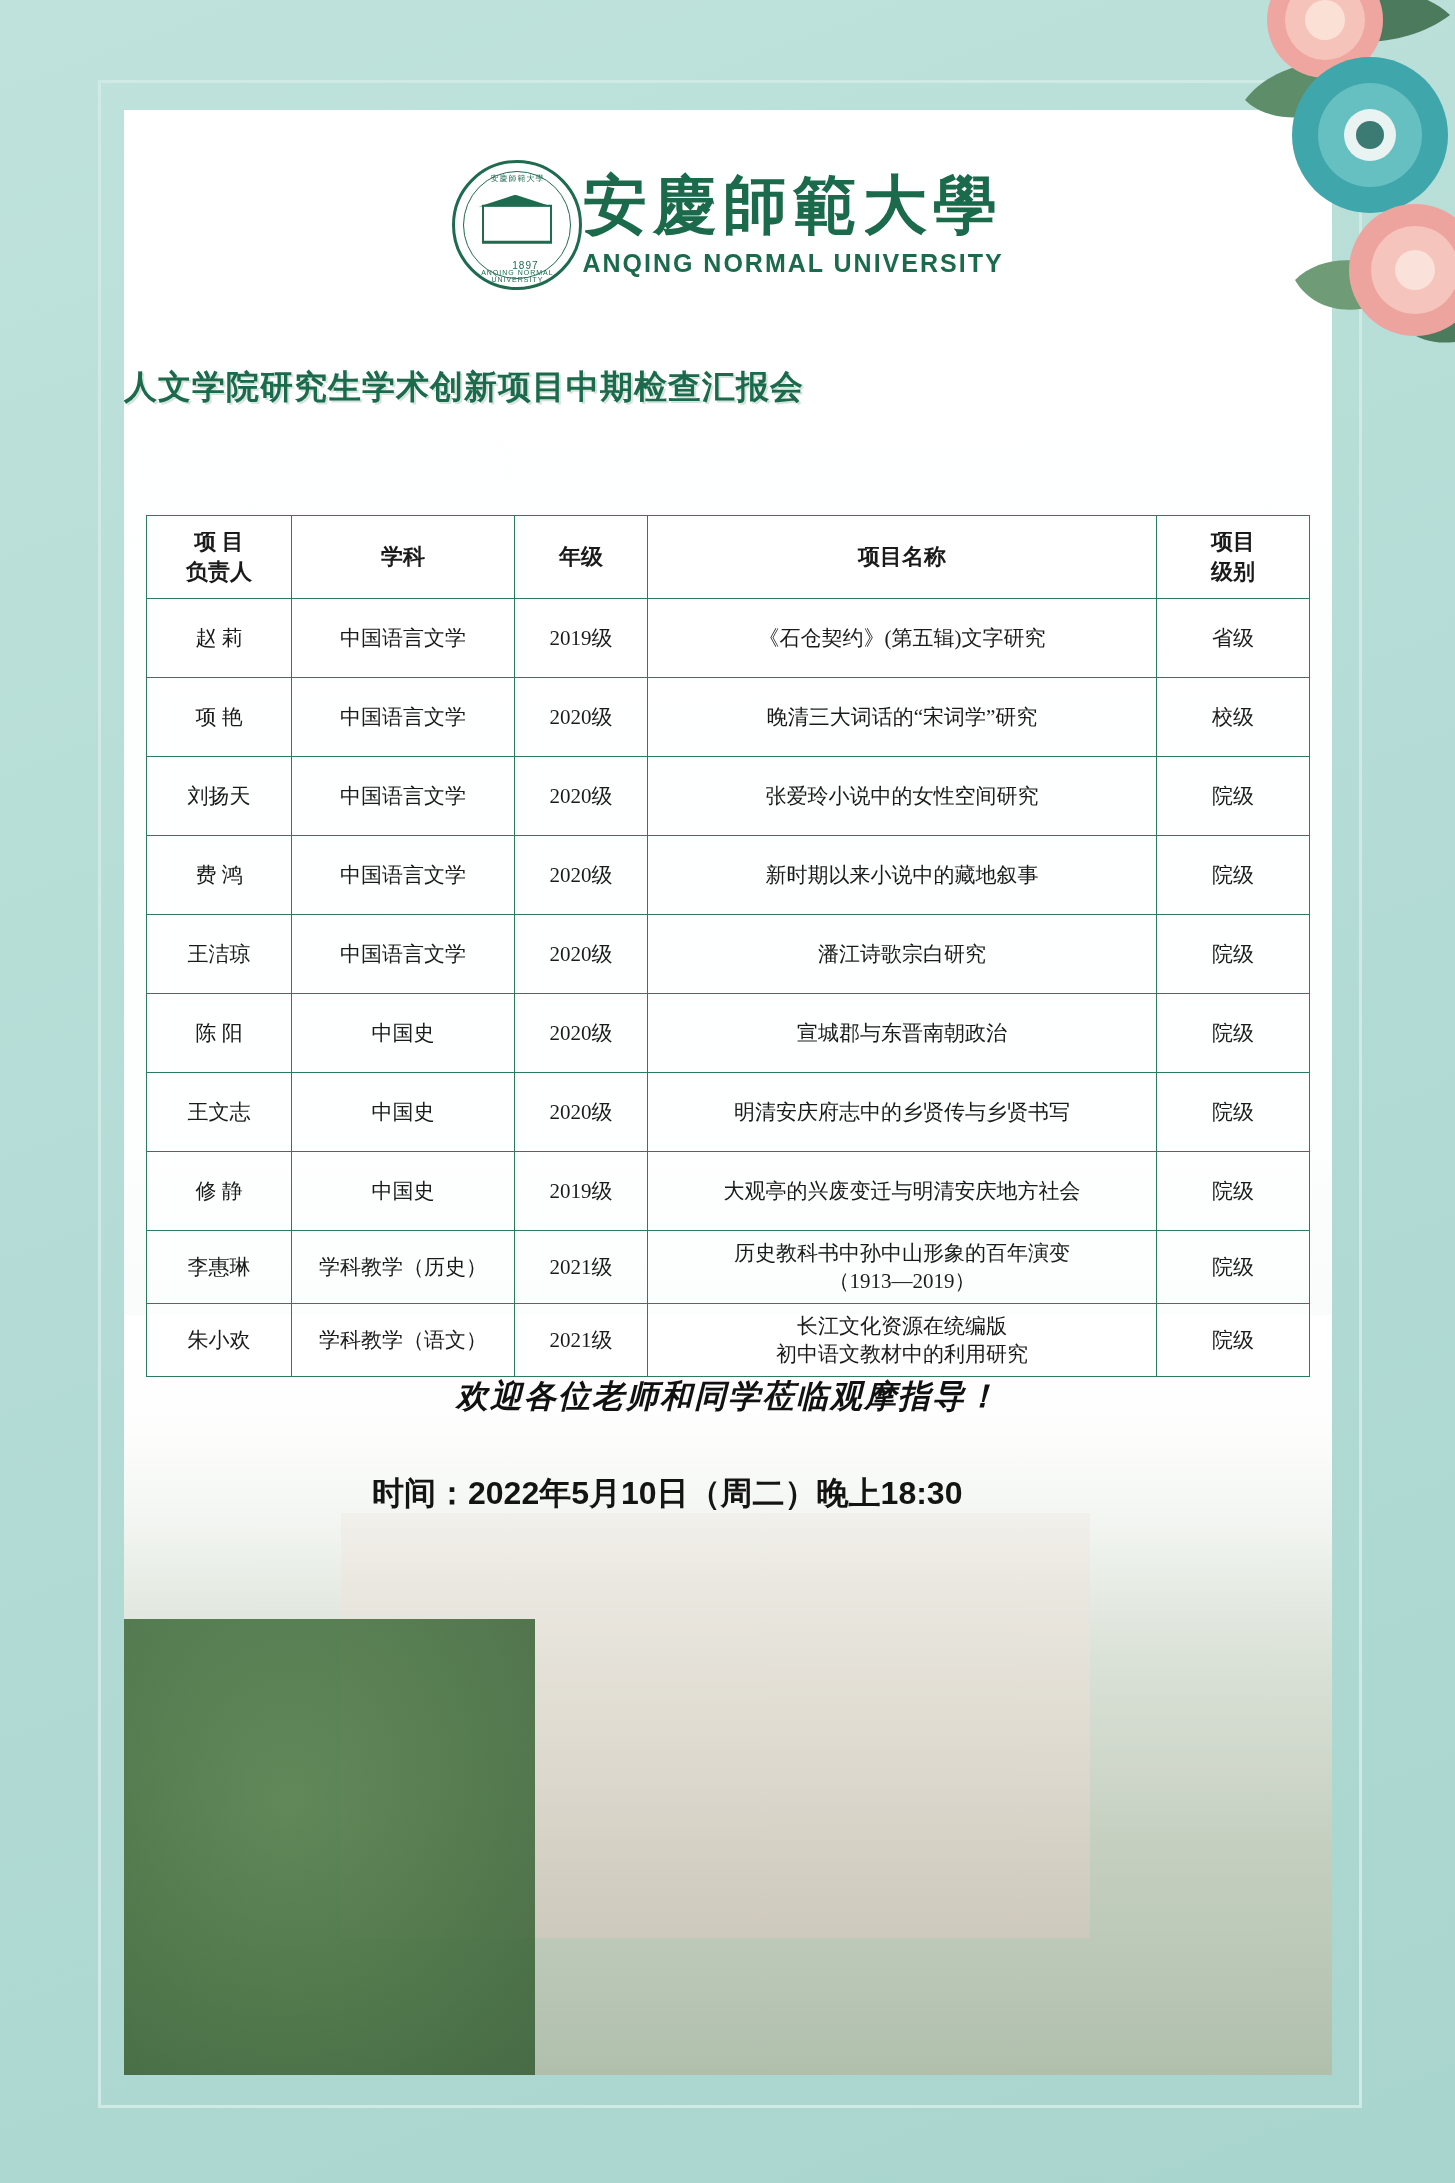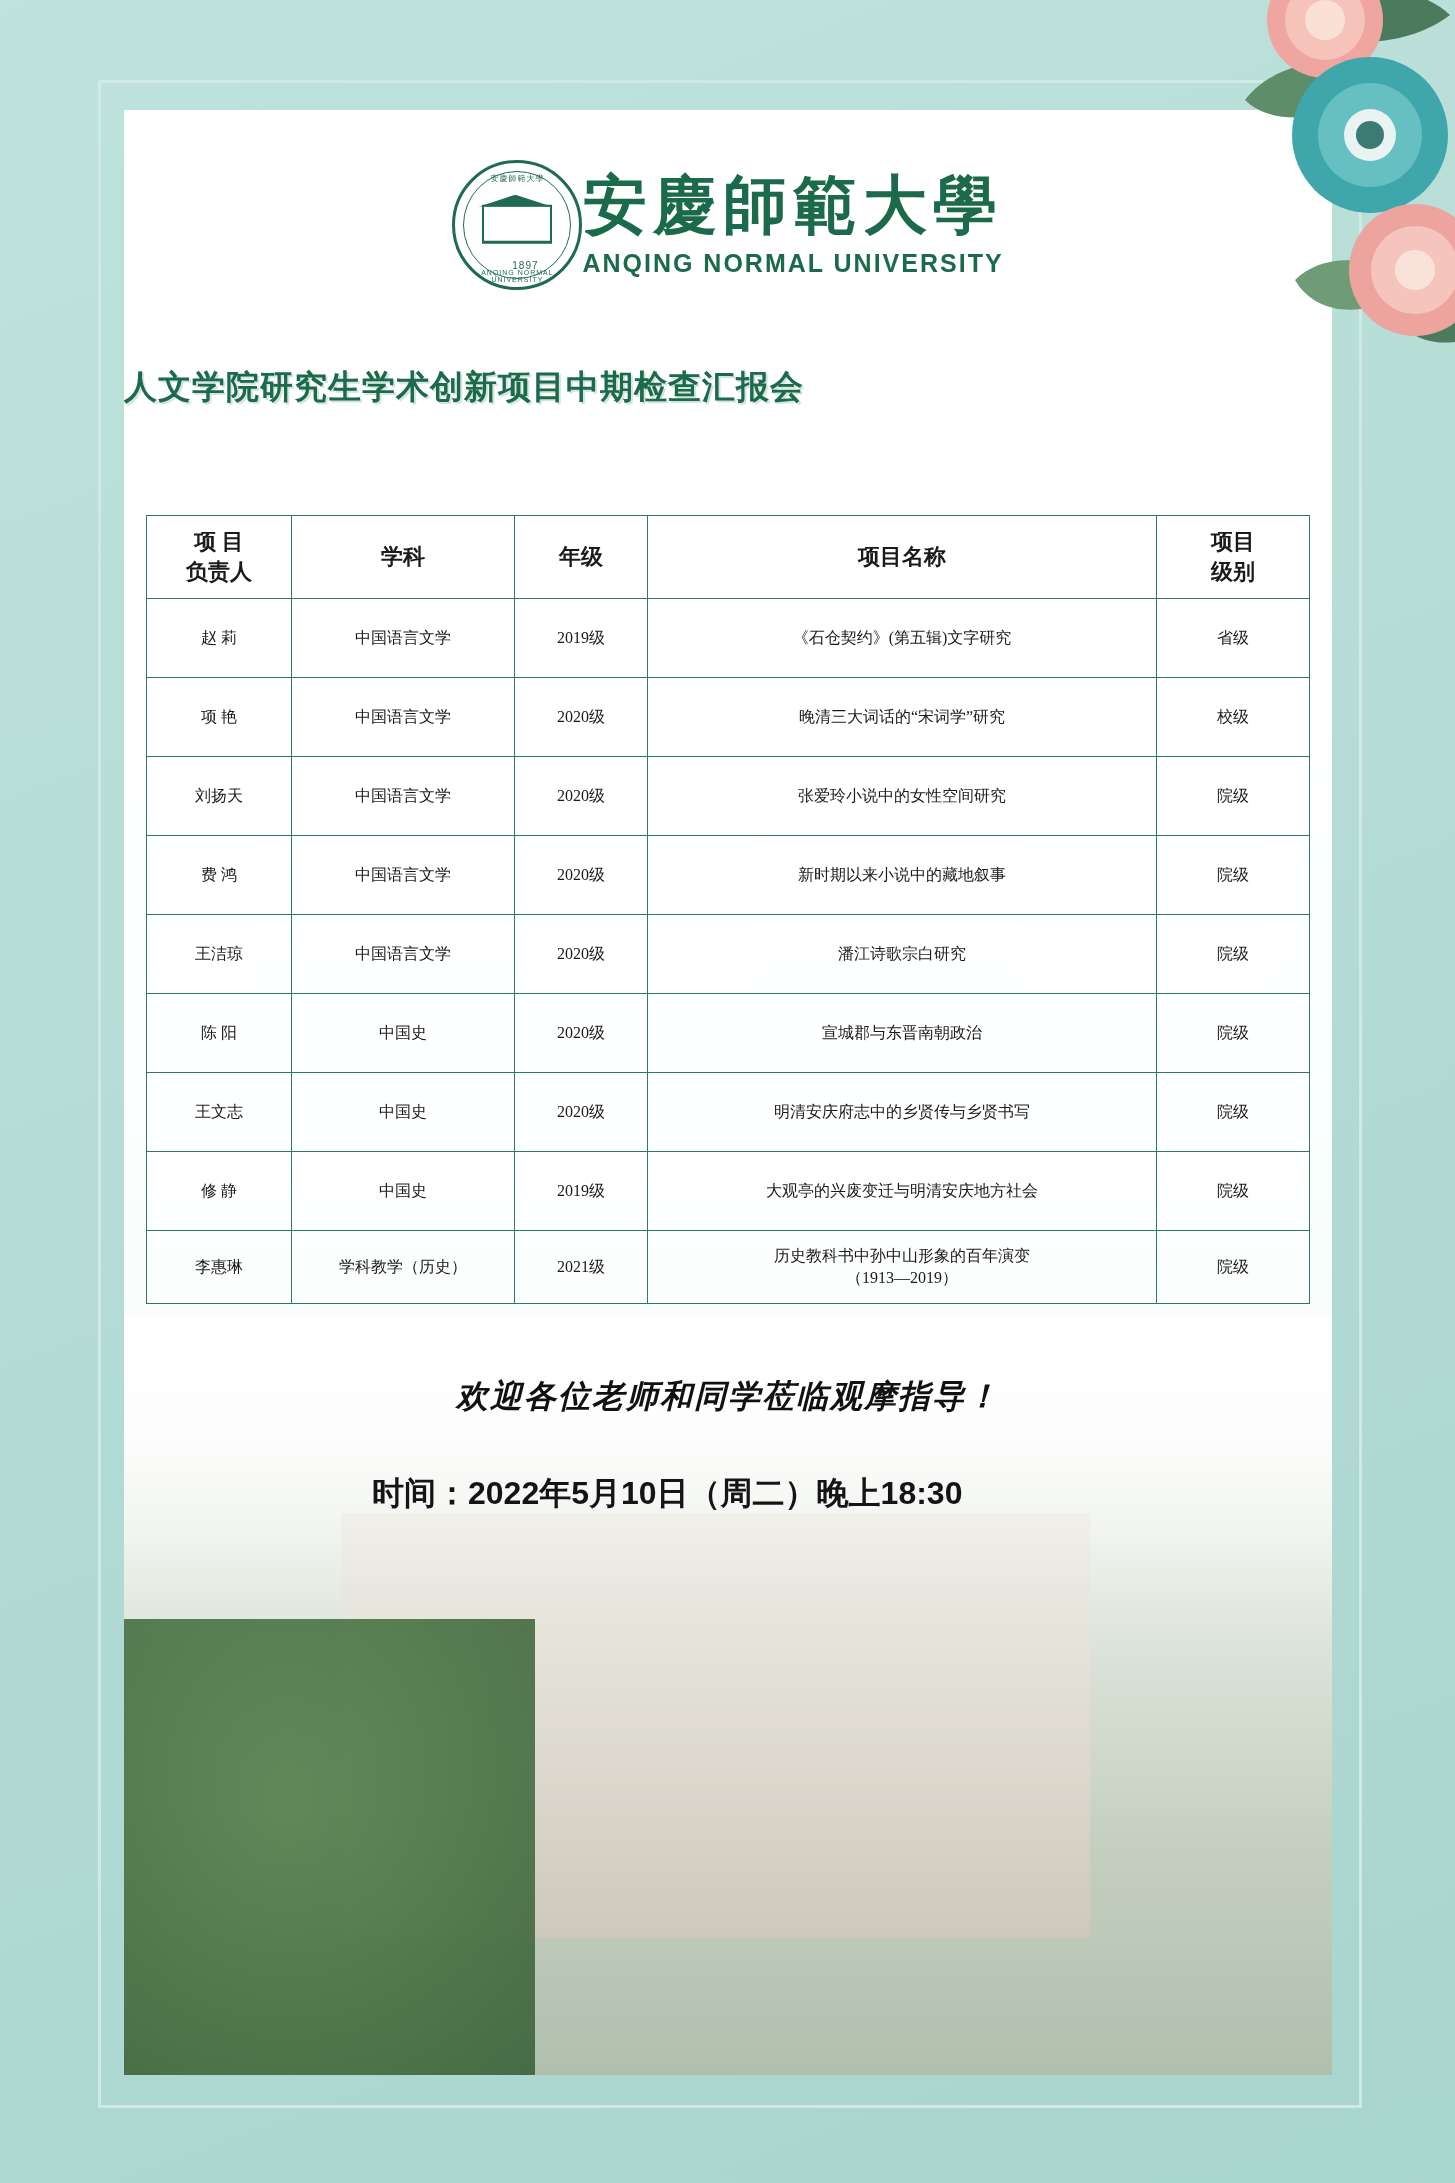--- a/index.html
+++ b/index.html
@@ -161,21 +161,21 @@
     left: 22px; top: 405px;
     width: 1164px;
     border-collapse: collapse;
     font-family: "Liberation Serif", serif;
     background: rgba(255,255,255,0.55);
   }
   table.data th, table.data td {
     border: 1.5px solid #2d7a5c;
     text-align: center;
     color: #1a1a1a;
-    font-size: 16px;
+    font-size: 21px;
     padding: 0 6px;
     line-height: 1.35;
   }
   table.data th {
     height: 82px;
     font-weight: bold;
     font-size: 22px;
   }
   table.data td { height: 78px; }
   table.data tr.two-line td { height: 72px; }
@@ -323,20 +323,30 @@
         <tr class="two-line">
           <td>李惠琳</td>
           <td>学科教学（历史）</td>
           <td>2021级</td>
           <td>
             <span class="cell-sub">历史教科书中孙中山形象的百年演变</span>
             <span class="cell-sub">（1913—2019）</span>
           </td>
           <td>院级</td>
         </tr>
+        <tr class="two-line">
+          <td>朱小欢</td>
+          <td>学科教学（语文）</td>
+          <td>2021级</td>
+          <td>
+            <span class="cell-sub">长江文化资源在统编版</span>
+            <span class="cell-sub">初中语文教材中的利用研究</span>
+          </td>
+          <td>院级</td>
+        </tr>
       </tbody>
     </table>
 
     <div class="welcome">欢迎各位老师和同学莅临观摩指导！</div>
 
     <div class="info">
       <div>时间：2022年5月10日（周二）晚上18:30</div>
     </div>
 
   </div>

